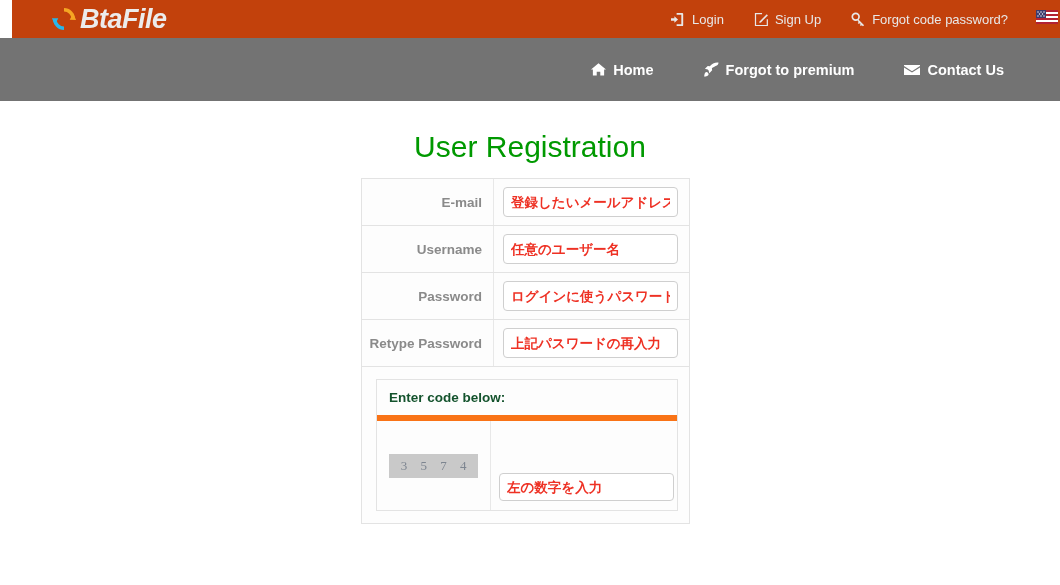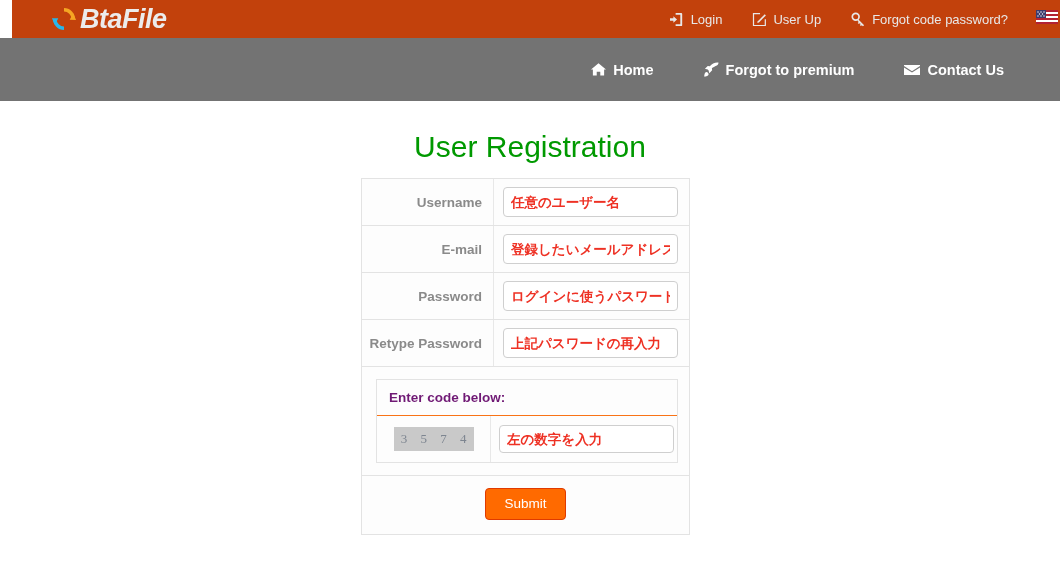--- a/index.html
+++ b/index.html
@@ -134,33 +134,33 @@
     background: #fdfdfd;
   }
   .captcha-box {
     border: 1px solid #e3e3e3;
     background: #fdfdfd;
   }
   .captcha-head {
     padding: 10px 12px;
     font-size: 13.5px;
     font-weight: bold;
-    color: #701a75;
-    border-bottom: 1px solid #f97316;
+    color: #14532d;
+    border-bottom: 6px solid #f97316;
   }
   .captcha-body { display: flex; align-items: center; }
   .captcha-img-cell {
     flex: 0 0 114px;
     align-self: stretch;
     display: flex; align-items: center; justify-content: center;
     padding: 8px 9px;
     border-right: 1px solid #e8e8e8;
   }
   .captcha-img {
-    width: 80px; height: 24px;
+    width: 89px; height: 24px;
     background: #c9c9c9;
     display: flex; align-items: center; justify-content: center;
     font-family: "Liberation Serif", serif;
     font-size: 13px;
     color: #7d8590;
     letter-spacing: 5px;
     text-indent: 5px;
     user-select: none;
   }
   .captcha-input-cell {
@@ -173,20 +173,21 @@
     height: 28px;
     border: 1px solid #cfcfcf;
     border-radius: 4px;
     background: #ffffff;
     color: #ee3124;
     font-size: 13.5px;
     font-weight: bold;
     font-family: "DejaVu Sans", sans-serif;
     padding: 0 7px;
     outline: none;
+    margin-top: 43px;
   }
   .captcha-input::placeholder { color: #ee3124; opacity: 1; }
 
   
   .submit-row {
     border-bottom: 1px solid #e3e3e3;
     padding: 12px 0 14px 0;
     text-align: center;
     background: #fdfdfd;
   }
@@ -231,21 +232,21 @@
       <span>Login</span>
     </div>
 
     <div class="topnav-item">
       <span class="ico">
         <svg width="15" height="15" viewBox="0 0 16 16" fill="none" stroke="#e8e8e8" stroke-width="1.3">
           <path d="M8.6 1.8H1.6v12.6h12.6V7.6"></path>
           <path d="M6.2 9.9 13.6 2.4l1.2 1.2-7.4 7.5-1.8.6z" fill="#e8e8e8" stroke="none"></path>
         </svg>
       </span>
-      <span>User Up</span>
+      <span>Sign Up</span>
     </div>
 
     <div class="topnav-item">
       <span class="ico">
         <svg width="15" height="15" viewBox="0 0 16 16" fill="#e8e8e8">
           <circle cx="5" cy="5" r="3.6" fill="none" stroke="#e8e8e8" stroke-width="1.8"></circle>
           <path d="M7.4 7.4 14 14l-1.3 1.3-1.2-1.2-.9.9-1.2-1.2.9-.9-1-1-.9.9-1.2-1.2 1-.9-1.1-1.1z"></path>
         </svg>
       </span>
       <span>Forgot code password?</span>
@@ -309,30 +310,30 @@
     </div>
 
   </div>
 </div>
 
 <div class="page-title">User Registration</div>
 
 <div class="form-wrap">
 
   <div class="frow">
+    <div class="flabel">E-mail</div>
+    <div class="fcell">
+      <input class="tinput" type="text" placeholder="登録したいメールアドレス" style="">
+    </div>
+  </div>
+
+  <div class="frow">
     <div class="flabel">Username</div>
     <div class="fcell">
       <input class="tinput" type="text" placeholder="任意のユーザー名" style="">
-    </div>
-  </div>
-
-  <div class="frow">
-    <div class="flabel">E-mail</div>
-    <div class="fcell">
-      <input class="tinput" type="text" placeholder="登録したいメールアドレス" style="">
     </div>
   </div>
 
   <div class="frow">
     <div class="flabel">Password</div>
     <div class="fcell">
       <input class="tinput" type="text" placeholder="ログインに使うパスワード" style="">
     </div>
   </div>
 
@@ -350,17 +351,14 @@
         <div class="captcha-img-cell">
           <div class="captcha-img">3 5 7 4</div>
         </div>
         <div class="captcha-input-cell">
           <input class="captcha-input" type="text" placeholder="左の数字を入力" style="">
         </div>
       </div>
     </div>
   </div>
 
-  <div class="submit-row">
-    <button class="submit-btn">Submit</button>
-  </div>
 
 </div>
 
 </body></html>

